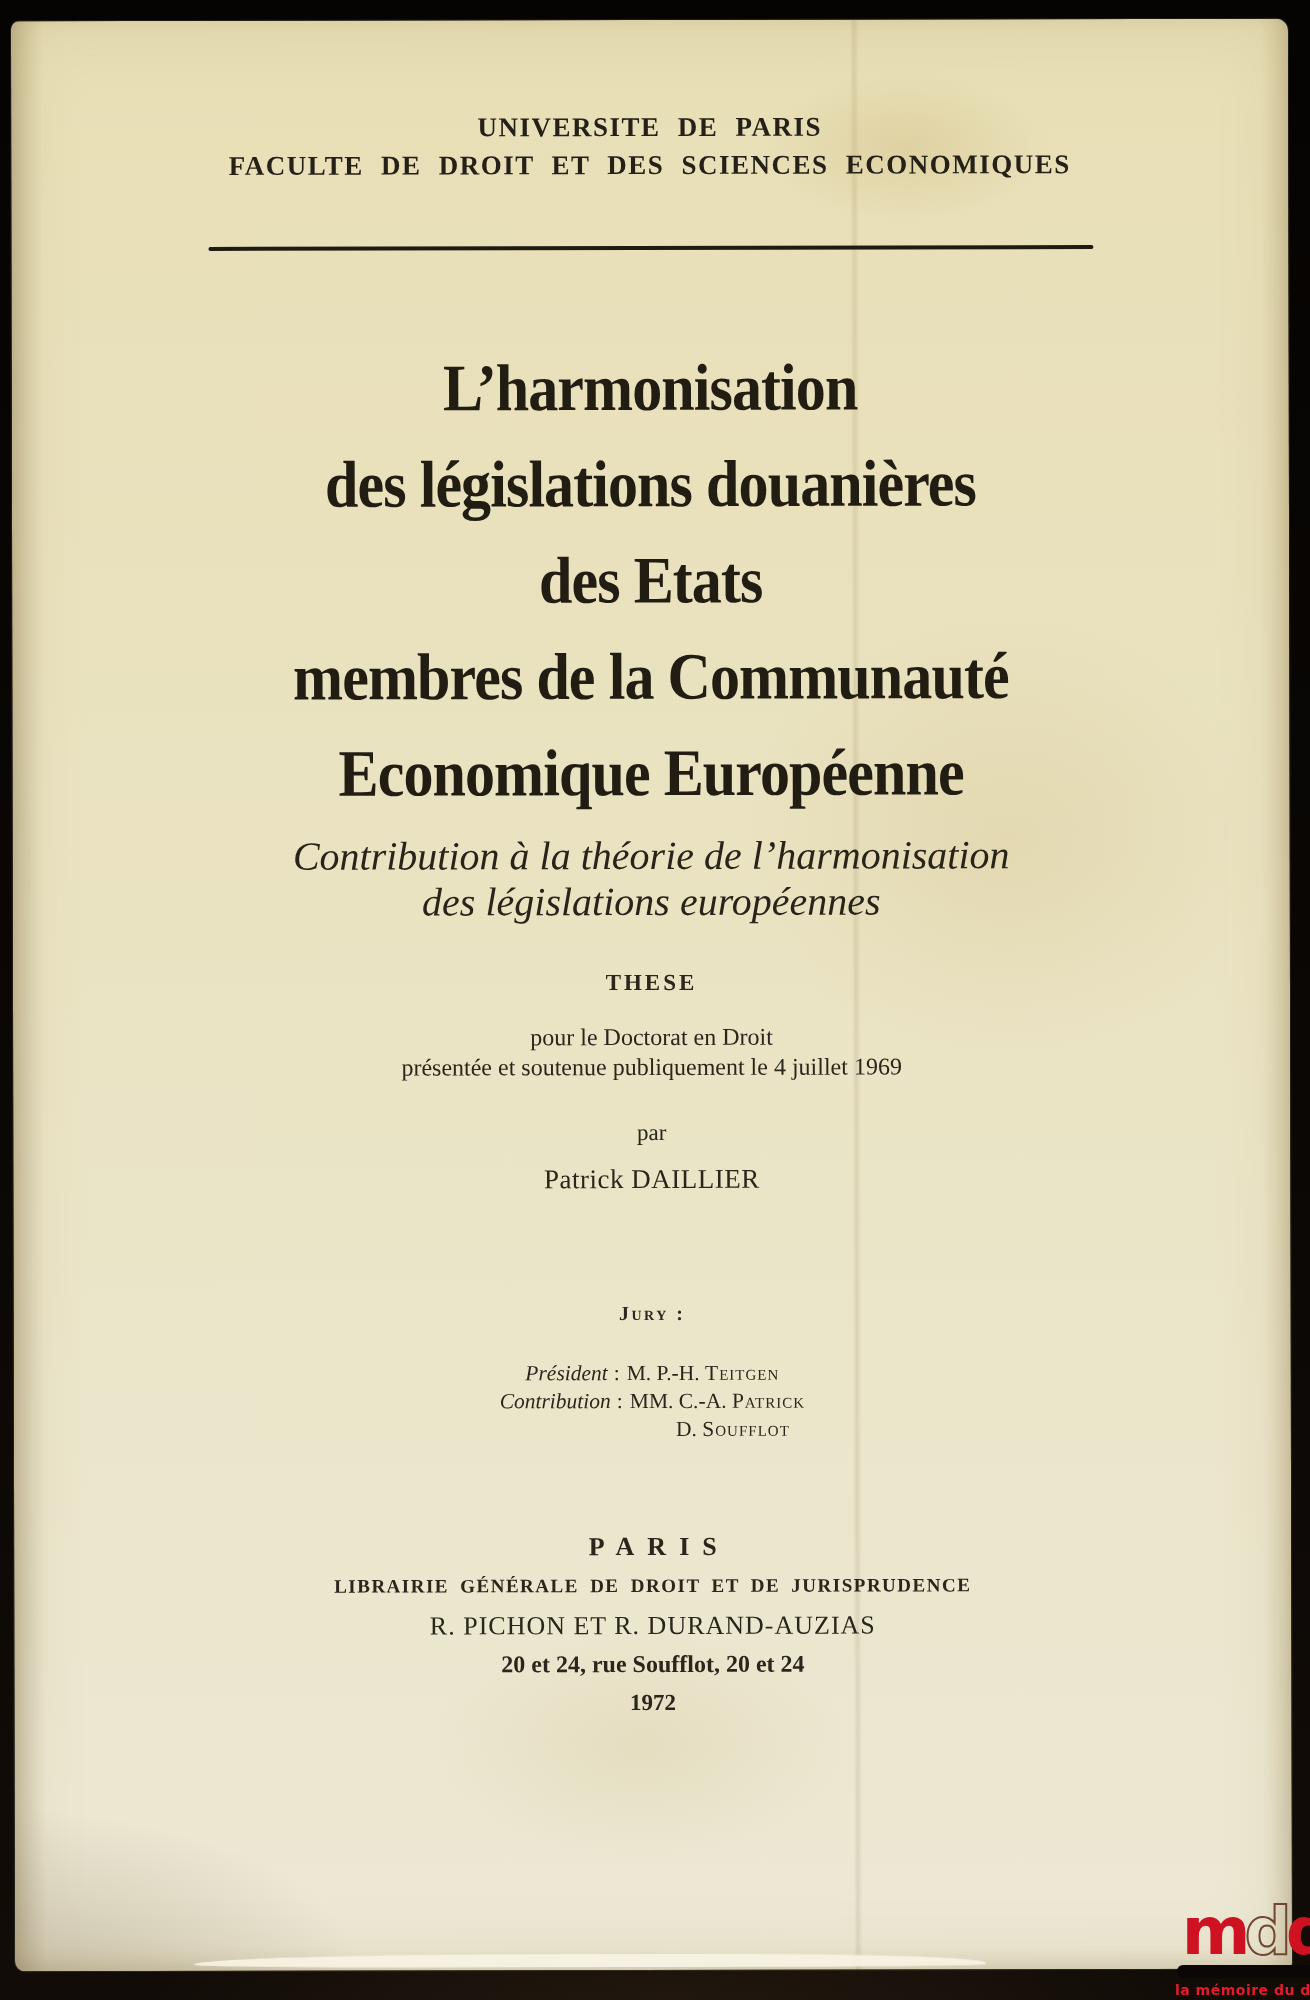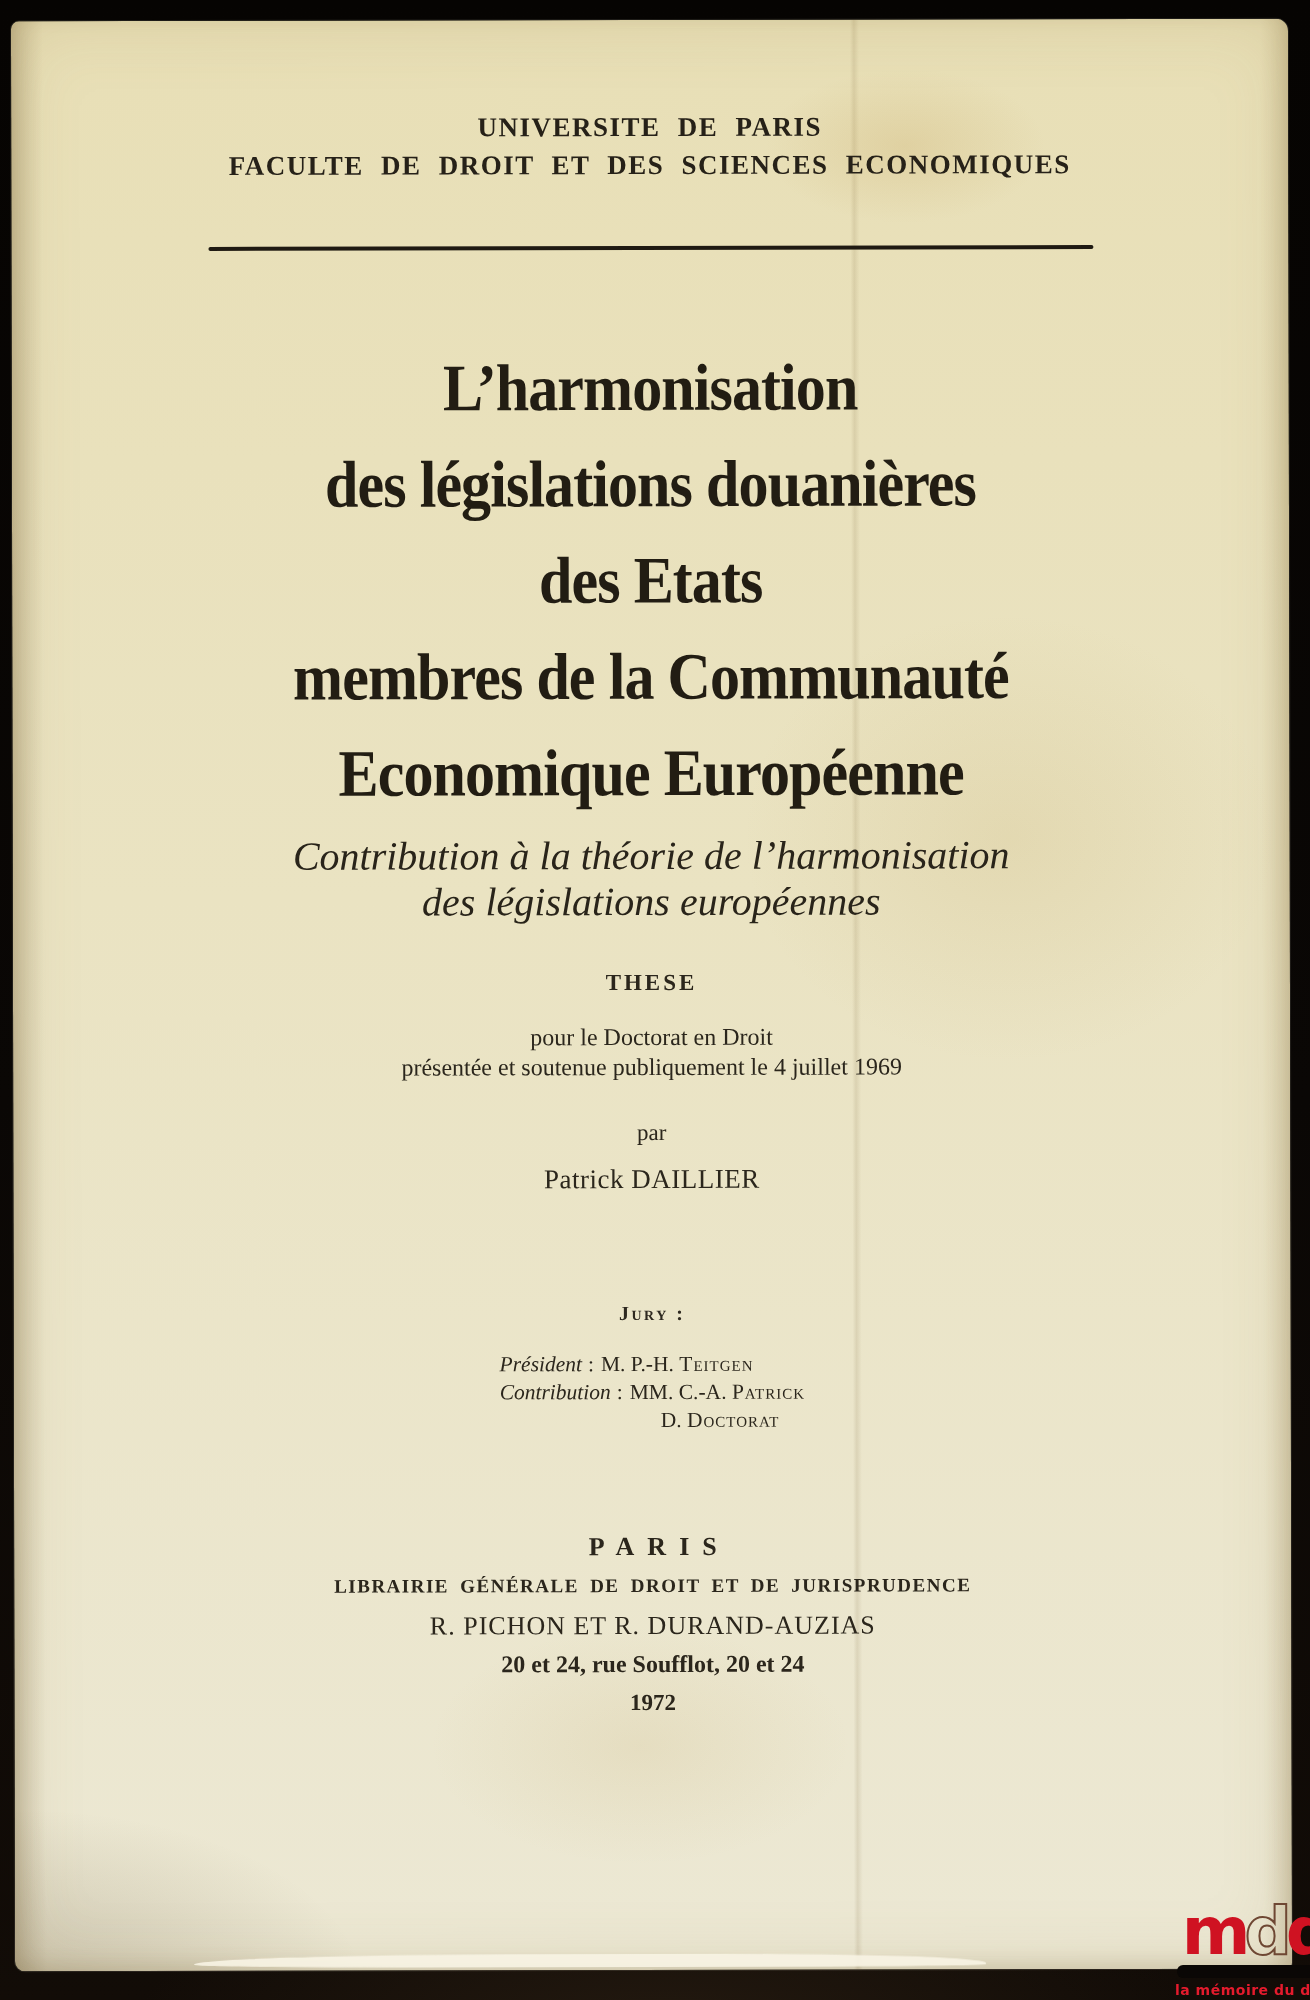--- a/index.html
+++ b/index.html
@@ -46,21 +46,21 @@
   .subtitle { top:813px; font-style:italic; font-size:40px; line-height:46px; color:#29241a; }
 
   .these { top:950px; font-size:23px; font-weight:bold; letter-spacing:3px; line-height:26px; }
   .details { top:1002px; font-size:24px; line-height:30px; }
   .par { top:1100px; font-size:23px; line-height:26px; }
   .author { top:1143px; font-size:27px; line-height:32px; letter-spacing:0.5px; }
 
   .jury-heading { top:1281px; font-size:20px; line-height:24px; font-variant:small-caps;
                   letter-spacing:2.5px; font-weight:bold; color:#2e2920; }
   .jury-rows { position:absolute; top:1322px; left:0; width:100%; font-size:21.5px; line-height:28px; }
-  .jury-inner { width:fit-content; margin:8px auto; text-align:left; }
+  .jury-inner { width:fit-content; margin:17px auto; text-align:center; }
   .jury-row .jlabel { font-style:italic; }
   .jury-row .jcolon { padding:0 7px 0 6px; }
   .jury-row.indent { padding-left:161px; }
   .sc { font-variant:small-caps; letter-spacing:1px; }
 
   .city { top:1513px; font-size:26px; line-height:28px; font-weight:bold; letter-spacing:13px; text-indent:13px; }
   .publisher { top:1554px; font-size:19px; line-height:24px; font-weight:bold;
                letter-spacing:1.5px; word-spacing:5px; }
   .printer { top:1591px; font-size:26px; line-height:30px; letter-spacing:1px; }
   .address { top:1630px; font-size:24px; line-height:28px; font-weight:bold; }
@@ -117,21 +117,21 @@
 
     <div class="jury-rows">
       <div class="jury-inner">
         <div class="jury-row">
           <span class="jlabel">Président</span><span class="jcolon">:</span><span class="jvalue">M. P.-H.</span>&nbsp;<span class="sc">Teitgen</span>
         </div>
         <div class="jury-row">
           <span class="jlabel">Contribution</span><span class="jcolon">:</span><span class="jvalue">MM. C.-A.</span>&nbsp;<span class="sc">Patrick</span>
         </div>
         <div class="jury-row indent">
-          <span class="jvalue">D.</span>&nbsp;<span class="sc">Doctorat</span>
+          <span class="jvalue">D.</span>&nbsp;<span class="sc">Soufflot</span>
         </div>
       </div>
     </div>
 
     <div class="line city">PARIS</div>
     <div class="line publisher">LIBRAIRIE GÉNÉRALE DE DROIT ET DE JURISPRUDENCE</div>
     <div class="line printer">R. PICHON ET R. DURAND-AUZIAS</div>
     <div class="line address">20 et 24, rue Soufflot, 20 et 24</div>
     <div class="line year">1972</div>
 

